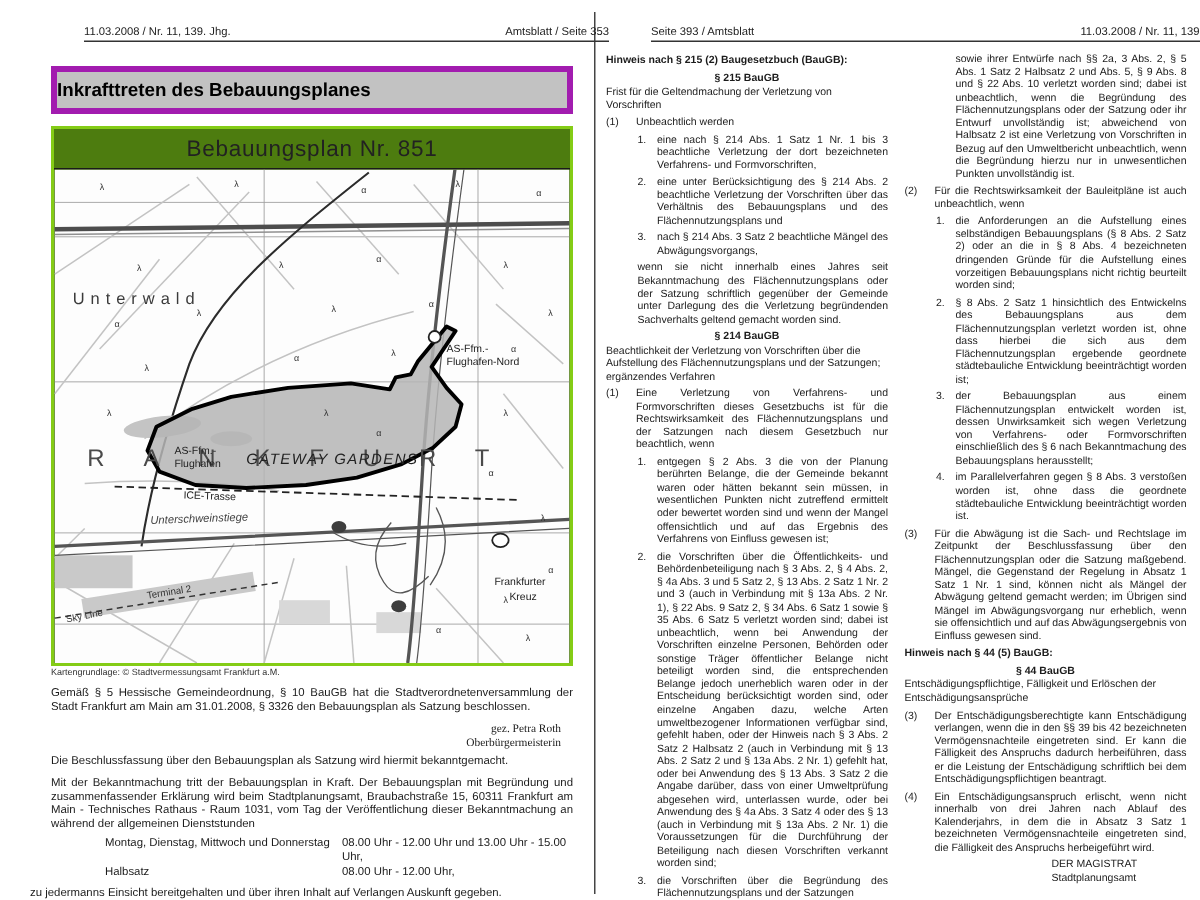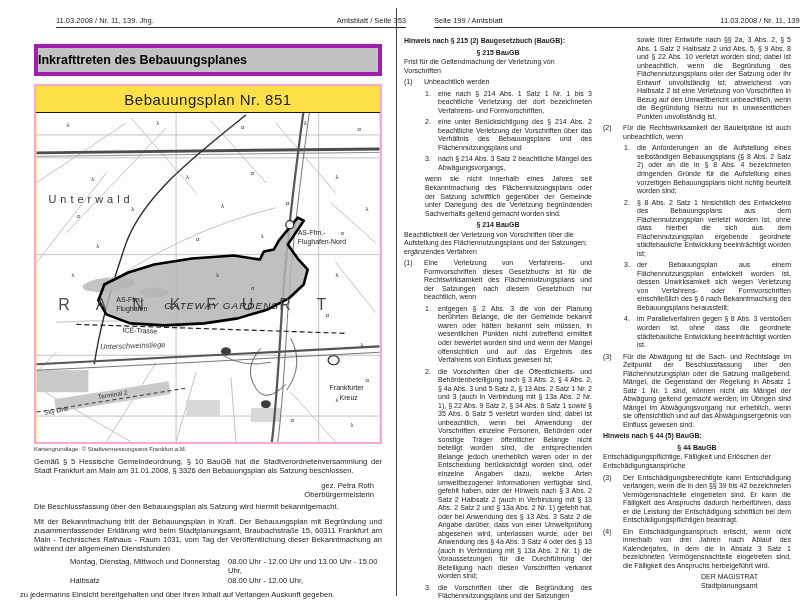--- a/index.html
+++ b/index.html
@@ -13,29 +13,29 @@
   
   .pg-header { position:absolute; top:14px; height:14px; font-size:7.5px; color:#222;
                border-bottom:1px solid #333; display:flex; justify-content:space-between; align-items:flex-end; padding-bottom:2px;margin-left:28px;}
   #hdrL { left:28px;  width:350px; }
   #hdrR { left:406px; width:384px; }
 
   
   #pageL { position:absolute; left:10px; top:30px; width:382px; height:566px; }
   .title-bar { margin:14px 14px 0 24px; width:348px; background:#c2c2c2; border:4px solid #a21caf;
                text-align:left; font-weight:bold; font-size:12.5px; padding:5px 0; color:#000; }
-  .map-box { margin:8px 14px 0 24px; width:348px; border:2px solid #f9a8d4; background:#fde047; }
+  .map-box { margin:8px 14px 0 24px; width:348px; border:2px solid #84cc16; background:#4d7c0f; }
   .map-title { text-align:center; padding:5px 0 4px 0; }
   .map-title .t1 { font-size:15px; color:#222; letter-spacing:0.5px; }
   .map-title .t2 { font-size:10.5px; color:#222; margin-top:2px; }
   .map-canvas { display:block; border-top:1.5px solid #1a1a1a; }
   .map-caption { margin:2px 0 0 24px; font-size:6px; color:#333; }
 
   .body-par { margin:6px 10px 0 24px; font-size:7.6px; line-height:1.18; text-align:justify; }
-  .sig-block { margin:5px 18px 0 0; text-align:right; font-size:7.6px; line-height:1.2; }
+  .sig-block { margin:5px 18px 0 0; text-align:right; font-size:7.6px; line-height:1.2;font-family:Liberation Serif, serif; }
   .hours { margin:3px 0 0 60px; font-size:7.6px; line-height:1.25; }
   .hours .row { display:flex; }
   .hours .days { width:158px; }
   .hours .times { flex:1; }
 
   
   #pageR { position:absolute; left:404px; top:36px; width:390px; height:560px; }
   .cols { display:flex; gap:11px; }
   .legal-col { width:188px; font-size:7px; line-height:1.22; text-align:justify; hyphens:auto; }
   .blk { margin-bottom:3px; }
@@ -66,21 +66,21 @@
 <body>
 
 <div id="sheet">
   <div class="fold"></div>
 
   <div class="pg-header" id="hdrL">
     <span>11.03.2008 / Nr. 11, 139. Jhg.</span>
     <span>Amtsblatt / Seite 353</span>
   </div>
   <div class="pg-header" id="hdrR">
-    <span>Seite 199 / Amtsblatt</span>
+    <span>Seite 393 / Amtsblatt</span>
     <span>11.03.2008 / Nr. 11, 139. Jhg.</span>
   </div>
 
   <div id="pageL">
     <div class="title-bar">Inkrafttreten des Bebauungsplanes</div>
 
     <div class="map-box">
       <div class="map-title">
         <div class="t1">Bebauungsplan Nr. 851</div>
       </div>

